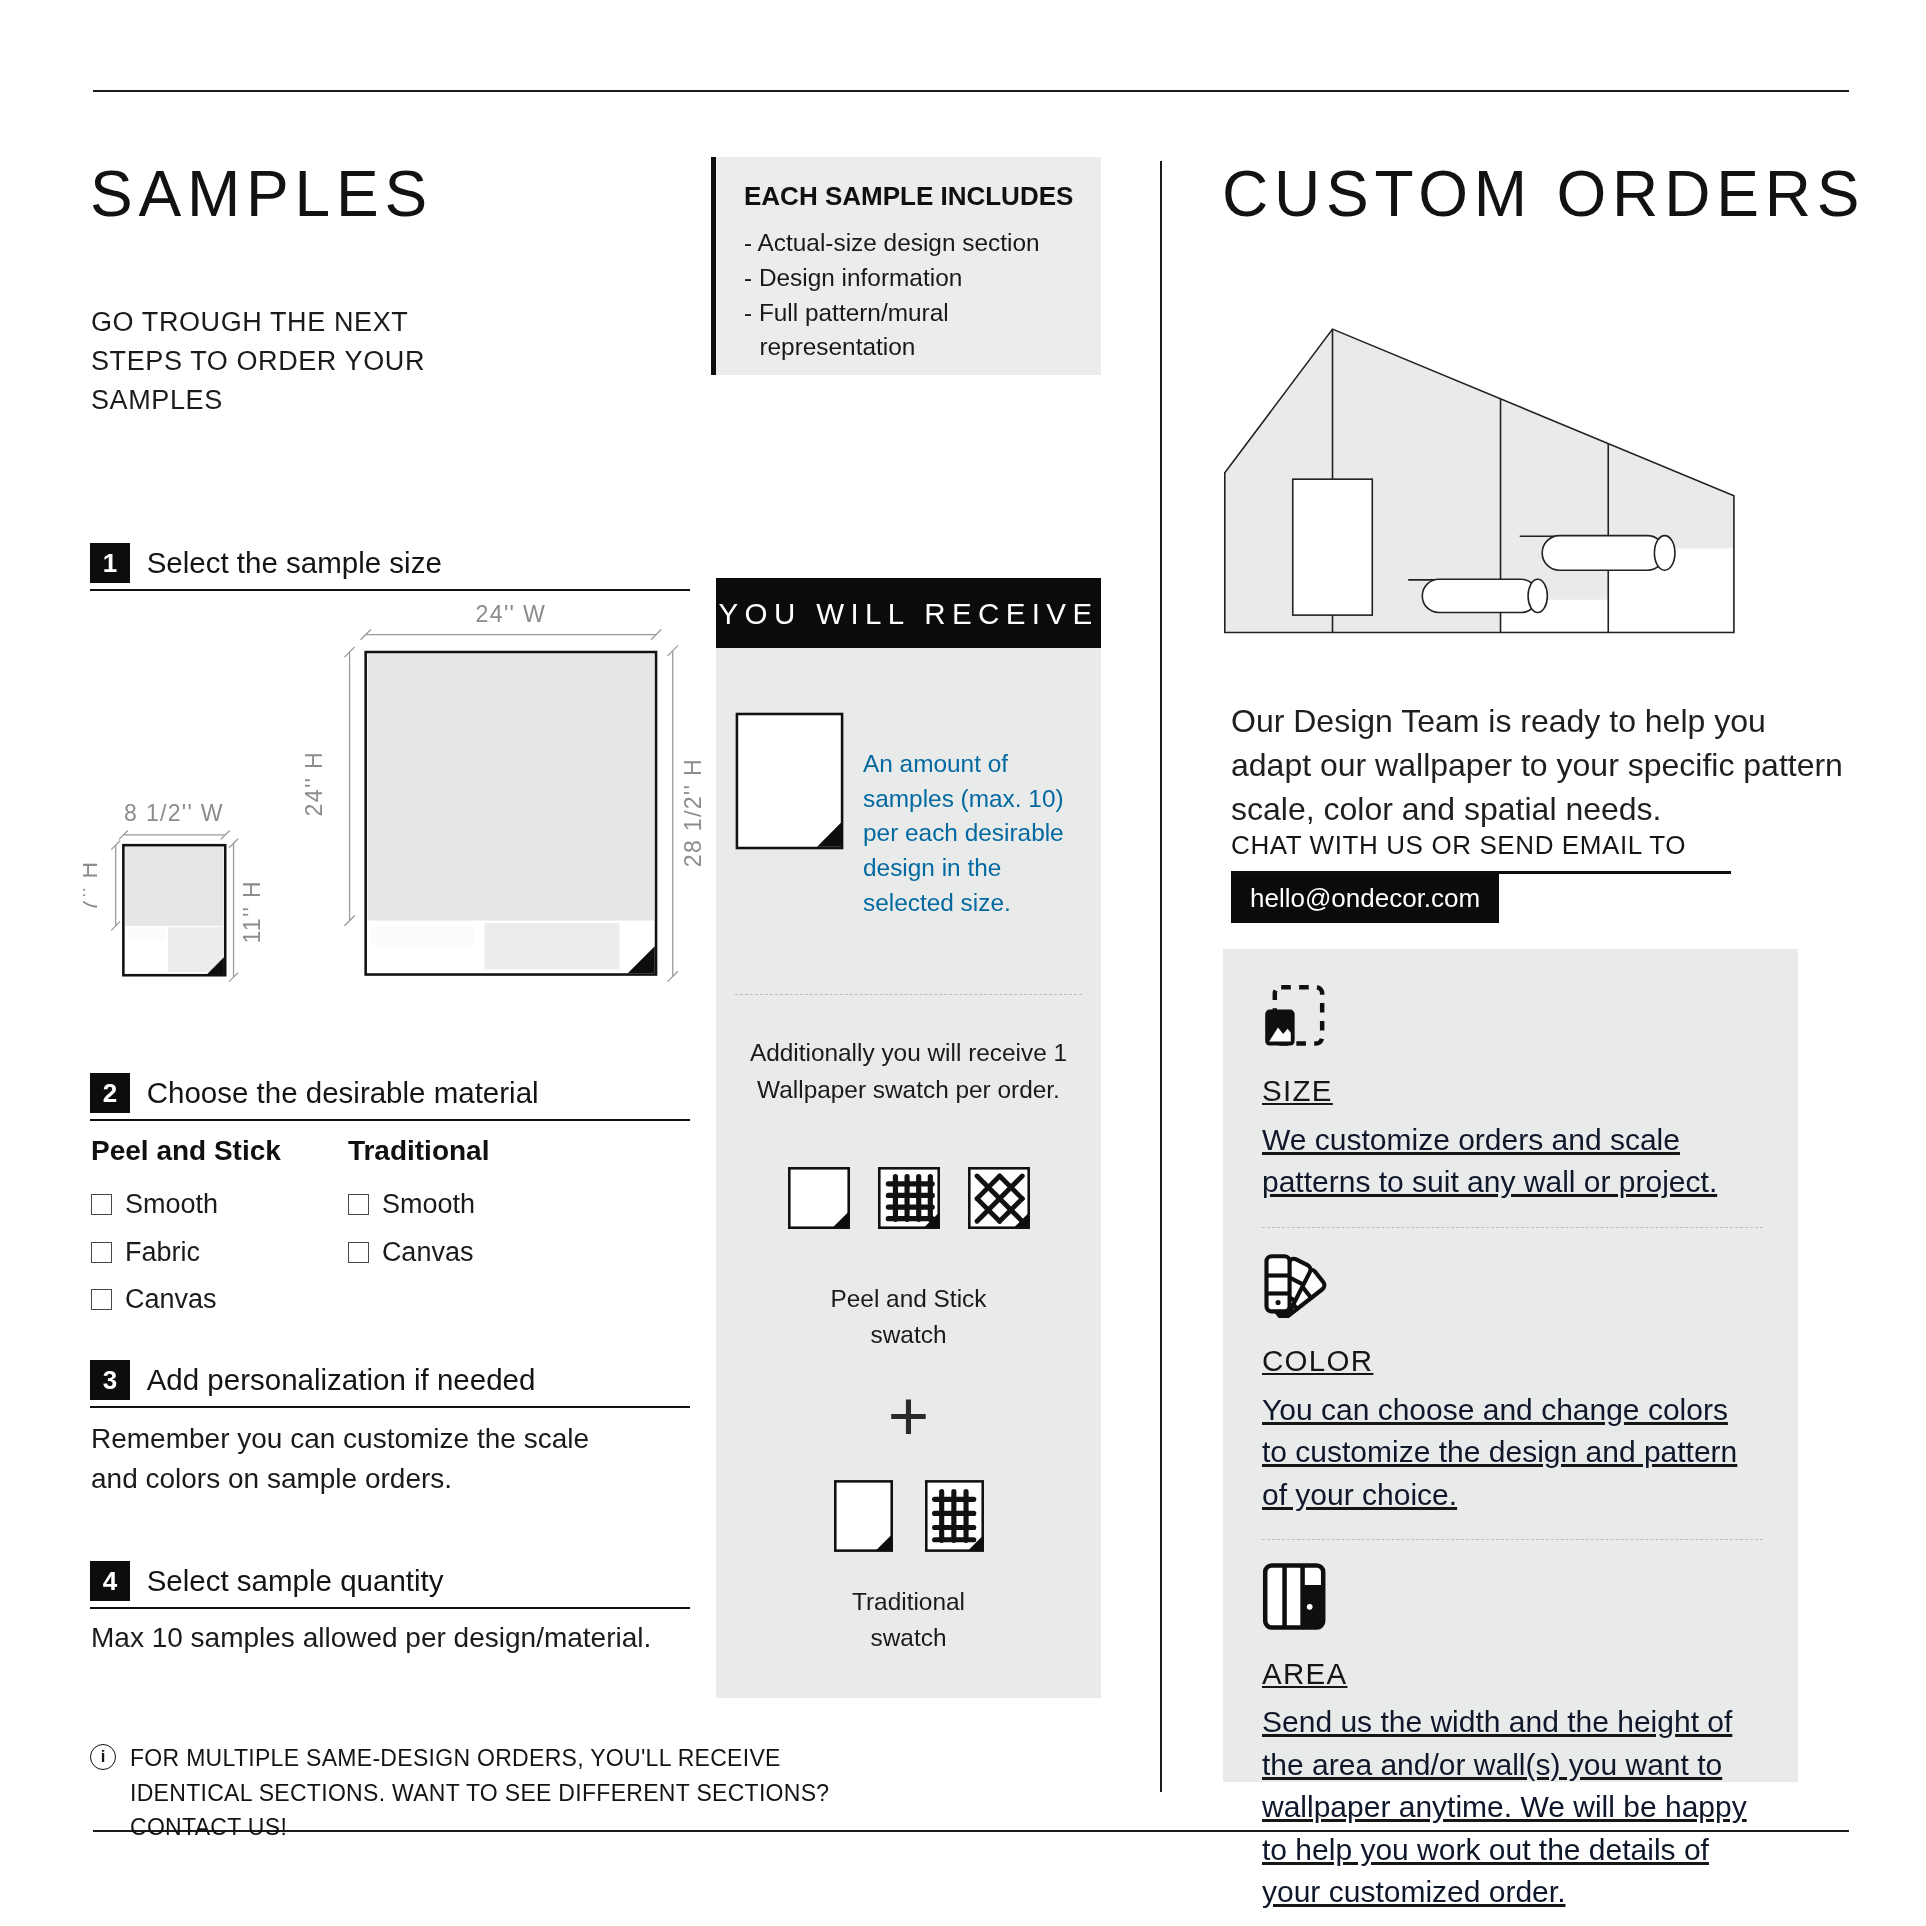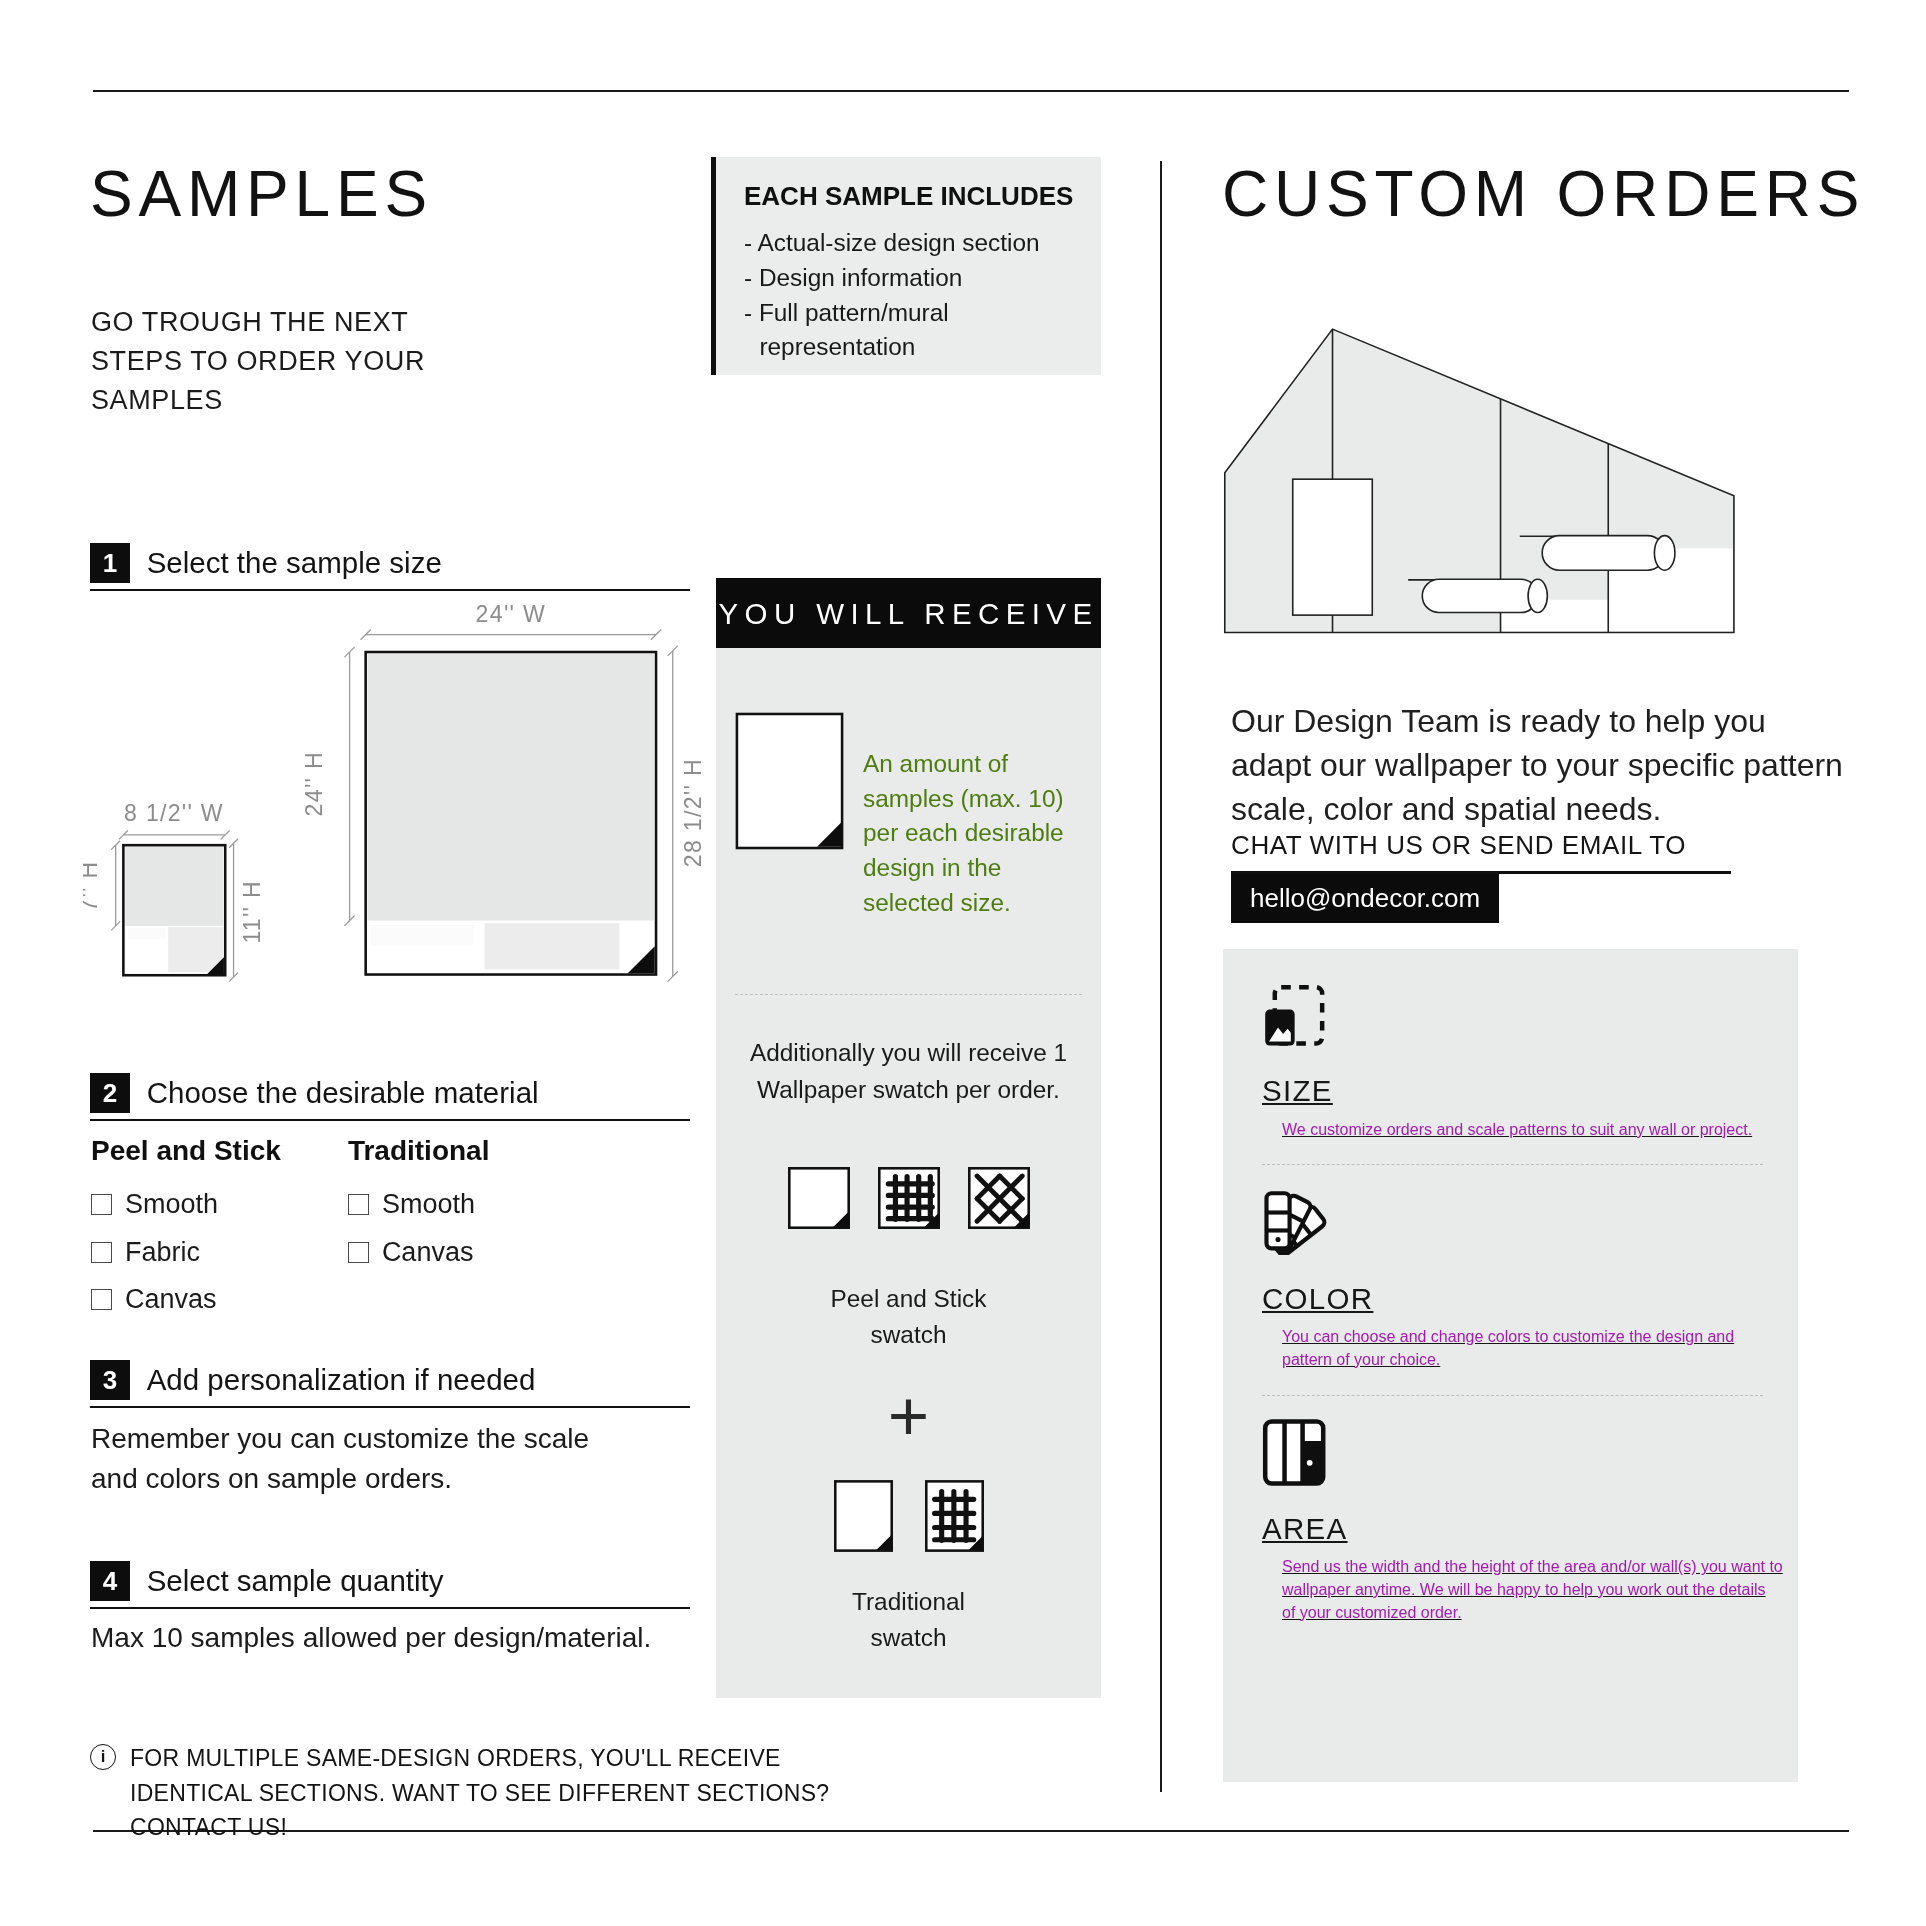--- a/index.html
+++ b/index.html
@@ -45,35 +45,35 @@
   .includes-item{font-size:24.4px;line-height:1.42;color:#191919;width:321px;
                  padding-left:15.4px;text-indent:-15.4px;}
   .includes-item::before{content:"- ";}
 
   
   .receive-bar{position:absolute;left:716px;top:578px;width:385px;height:71px;background:#0b0b0b;
                color:#fff;font-size:29.5px;letter-spacing:6.4px;display:flex;align-items:center;justify-content:center;white-space:nowrap;}
   .receive-panel{position:absolute;left:716px;top:648px;width:385px;height:1050px;background:#e9eaea;
                  box-sizing:border-box;padding-top:64px;display:flex;flex-direction:column;align-items:center;}
   .amount-row{display:flex;align-items:flex-start;width:347px;}
-  .amount-text{font-size:24.4px;line-height:1.42;color:#4d7c0f;width:202px;margin-left:19px;margin-top:35px;}
+  .amount-text{font-size:24.4px;line-height:1.42;color:#0369a1;width:202px;margin-left:19px;margin-top:35px;}
   .dashed-sep{border:none;border-top:1.9px dashed #bdbdbd;width:347px;margin:0;}
   .mid-caption{font-size:24.4px;line-height:1.5;color:#1a1a1a;text-align:center;}
   .plus-glyph{font-size:71px;font-weight:200;color:#2a2a2a;line-height:1;}
   .swatch-row{display:flex;align-items:flex-end;}
 
   
   .intro{font-size:32px;line-height:1.38;color:#1f1f1f;width:620px;}
   .chat-label{font-size:26px;letter-spacing:0.6px;color:#151515;border-bottom:3.2px solid #0f0f0f;
               display:inline-block;padding:0 45px 10.3px 0;white-space:nowrap;}
   .email-badge{display:inline-block;background:#0b0b0b;color:#fff;font-size:26px;padding:9px 19px;}
   .custom-panel{position:absolute;left:1223px;top:949px;width:575px;height:833px;background:#e9eaea;
                 box-sizing:border-box;padding:35px 35px 0 39px;text-decoration:underline;}
   .feat-title{font-size:29.5px;letter-spacing:1.3px;color:#161616;margin-top:24.4px;}
-  .feat-body{font-size:16px;line-height:1.42;color:#a21caf;margin-top:10.3px;width:488px;margin-left:20px;}
+  .feat-body{font-size:30px;line-height:1.42;color:#0f172a;margin-top:10.3px;width:488px;}
   .panel-dash{border:none;border-top:1.9px dashed #bdbdbd;width:501px;margin:23px 0;}
 
   .dim{font-size:36px;fill:#8c8c8c;letter-spacing:2px;}
   svg text{font-family:"Liberation Sans", sans-serif;}
 </style>
 </head>
 <body>
 
 <div id="canvas">
 

